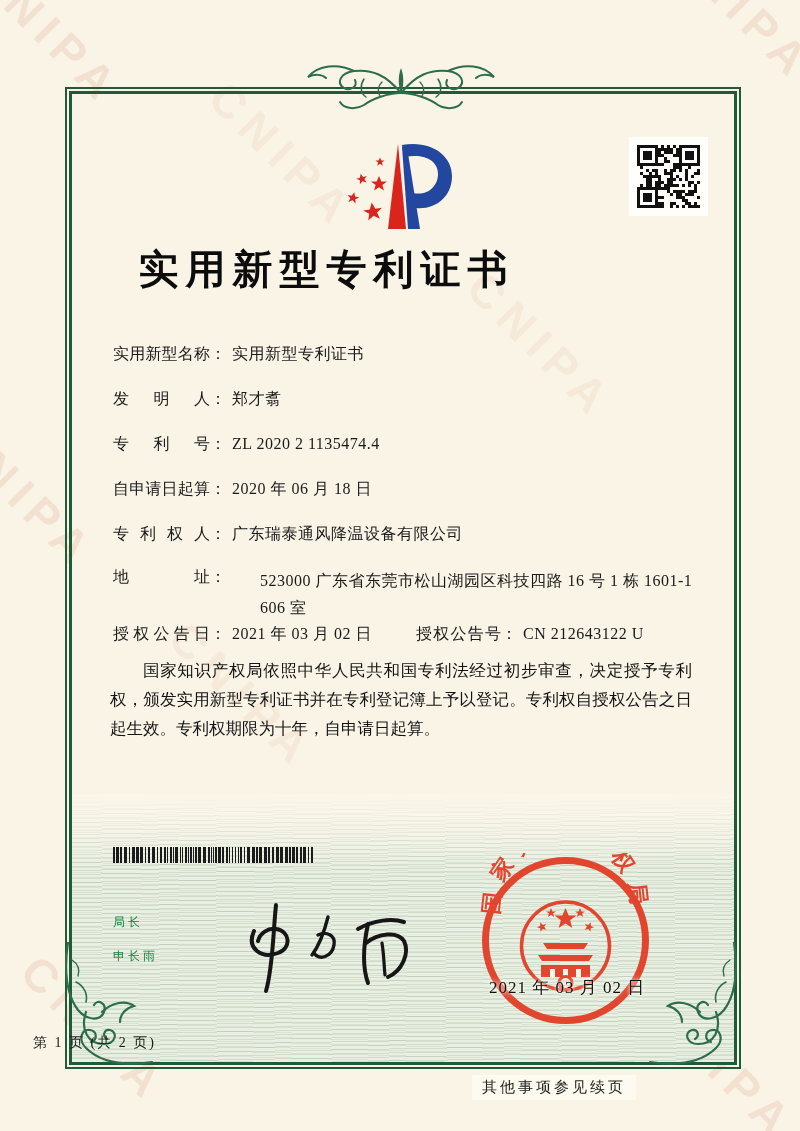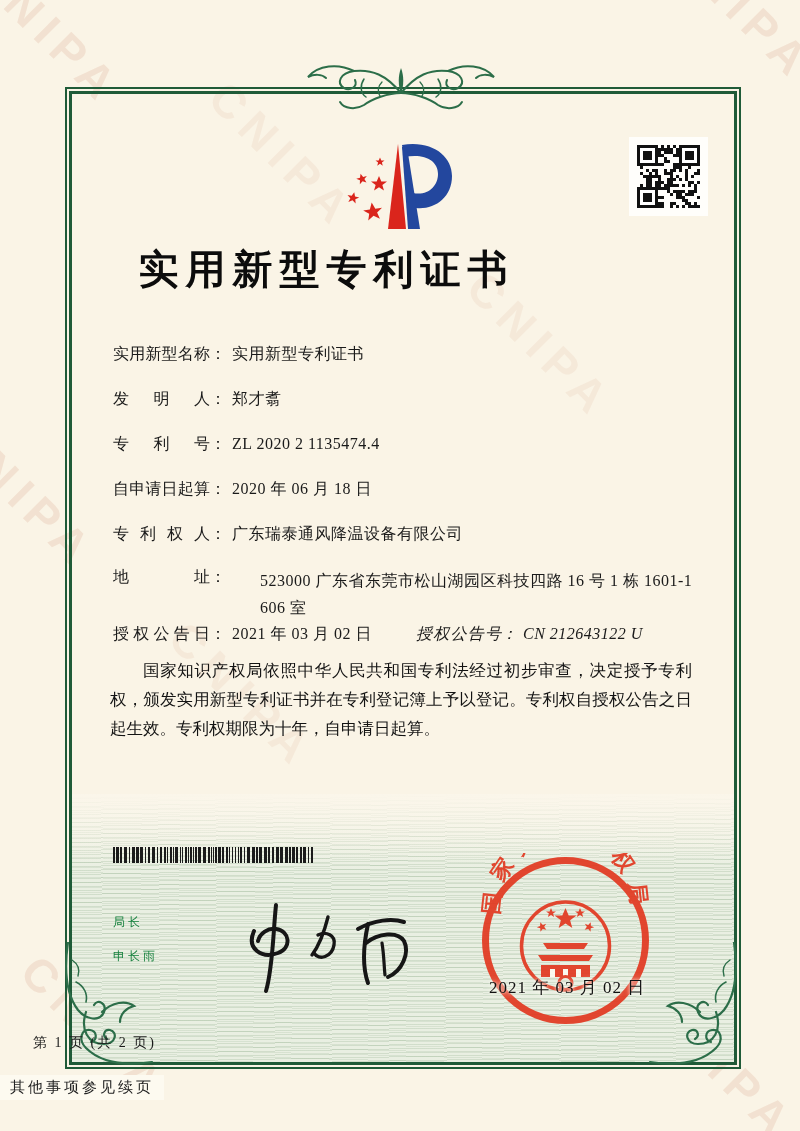--- a/index.html
+++ b/index.html
@@ -28,38 +28,38 @@
   .qrbox{position:absolute;left:629px;top:137px;width:79px;height:79px;background:#fffefb;
          z-index:4;display:flex;align-items:center;justify-content:center;}
   .title{position:absolute;left:0;top:242px;width:653px;text-align:center;
          font-size:40px;font-weight:bold;letter-spacing:7px;color:#0c0c0c;z-index:4;}
   
   .frow{position:absolute;left:113px;font-size:16px;z-index:4;white-space:nowrap;}
   .flabel{display:inline-block;width:97px;text-align:justify;text-align-last:justify;}
   .fcolon{display:inline-block;margin-right:6px;}
   .fvalue{letter-spacing:.5px;}
   .addrval{display:inline-block;vertical-align:top;white-space:normal;width:480px;line-height:27px;margin-left:28px;}
-  .grant2{left:416px;font-style:italic;}
+  .grant2{left:416px;}
   .grant2 .flabel{width:85px;}
   
   .bodytext{position:absolute;left:110px;top:656px;width:582px;z-index:4;
             font-size:16.5px;line-height:29px;text-align:justify;color:#131313;}
   .bodytext p{margin:0;text-indent:2em;}
   
   .barcode{position:absolute;left:113px;top:847px;z-index:4;}
   .signer{position:absolute;left:113px;z-index:4;
           font-family:"Liberation Sans","DejaVu Sans",sans-serif;font-size:12px;letter-spacing:3px;color:#15803d;}
   .sig{position:absolute;left:232px;top:891px;z-index:4;}
   .seal{position:absolute;left:478px;top:853px;z-index:5;opacity:.93;}
   .sealdate{position:absolute;left:472px;top:976px;width:190px;text-align:center;z-index:6;
             font-size:17px;letter-spacing:1px;color:#111;
             text-shadow:0 0 3px #fdfaf0,0 0 6px #fdfaf0;}
   .pageinfo{position:absolute;left:33px;top:1034px;width:700px;text-align:left;
             font-size:14px;letter-spacing:2px;z-index:4;}
-  .contnote{position:absolute;left:0;top:1075px;width:636px;text-align:left;z-index:4;}
+  .contnote{position:absolute;left:0;top:1075px;width:636px;text-align:right;z-index:4;}
   .contnote span{display:inline-block;background:#fdfaf0;padding:3px 10px;
             font-size:15px;letter-spacing:3px;color:#222;}
 </style>
 </head>
 <body>
 
 <div class="page">
 
   <div class="wm" style="left:-44px;top:4px">CNIPA</div>
   <div class="wm light" style="left:190px;top:128px">CNIPA</div>

